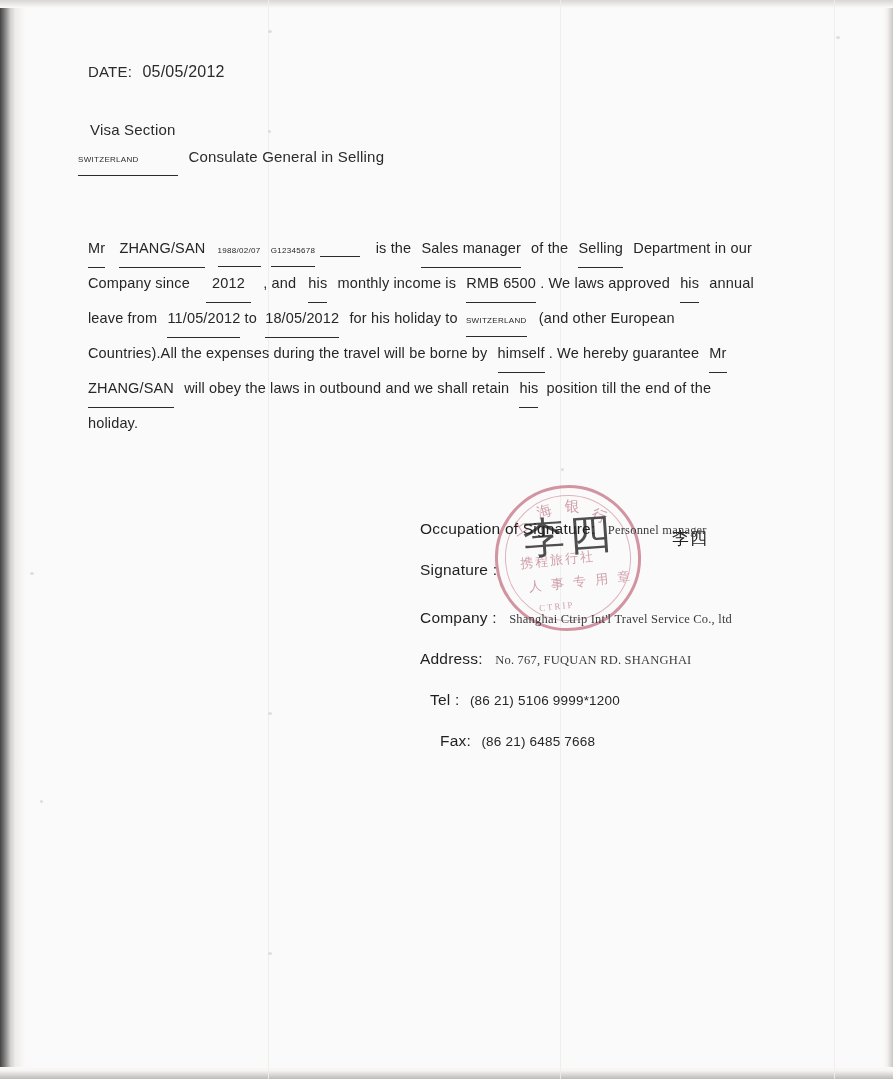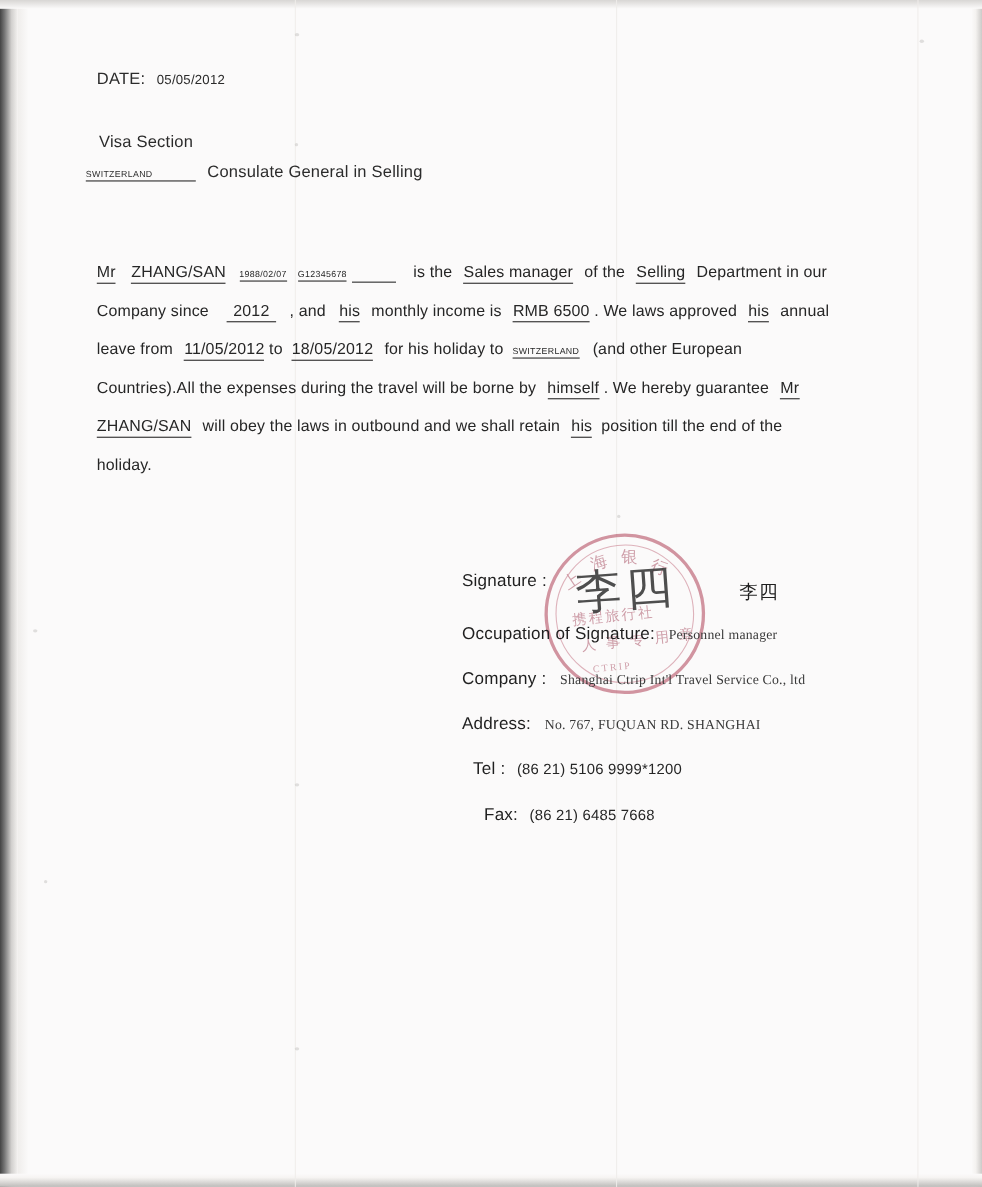--- a/index.html
+++ b/index.html
@@ -77,30 +77,30 @@
     color: #2b2b2b;
     white-space: nowrap;
   }
 
   
   .t-label {
     font-size: 15px;
     letter-spacing: .2px;
   }
   .t-small {
-    font-size: 12px;
+    font-size: 16px;
     letter-spacing: .2px;
     margin-top: 16px;
   }
   .t-tiny {
     font-size: 8px;
     letter-spacing: .3px;
   }
 
-  .ul { border-bottom: 1px solid #2b2b2b; padding-bottom: 1px; }
+  .ul { border-bottom: 1px solid #2b2b2b; padding-bottom: 11px; }
   .ul-blank { display: inline-block; border-bottom: 1px solid #2b2b2b; }
 
   .body-block {
     position: absolute;
     left: 88px;
     top: 240px;
     width: 700px;
   }
   .body-block .row {
     height: 35px;
@@ -300,29 +300,29 @@
       <span class="stamp-text stamp-cn-mid">携程旅行社</span>
       <span class="stamp-text stamp-cn-low">人 事 专 用 章</span>
       <span class="stamp-text stamp-en">CTRIP</span>
     </div>
 
     <div class="handsign">李四</div>
     <div class="signer-name">李四</div>
 
     <div class="sig-block">
 
-      <div class="sig-row" style="height:48px;">
-        <span class="sig-key">Signature :</span>
-      </div>
-
       <div class="sig-row">
         <span class="sig-key">Occupation of Signature:</span>
         <span class="sig-val-serif" style="margin-left:8px;">Personnel manager</span>
       </div>
 
+      <div class="sig-row" style="height:48px;">
+        <span class="sig-key">Signature :</span>
+      </div>
+
       <div class="sig-row">
         <span class="sig-key">Company :</span>
         <span class="sig-val-serif" style="margin-left:8px;">Shanghai Ctrip Int'l Travel Service Co., ltd</span>
       </div>
 
       <div class="sig-row">
         <span class="sig-key">Address:</span>
         <span class="sig-val-serif" style="margin-left:8px;">No. 767, FUQUAN  RD. SHANGHAI</span>
       </div>
 

